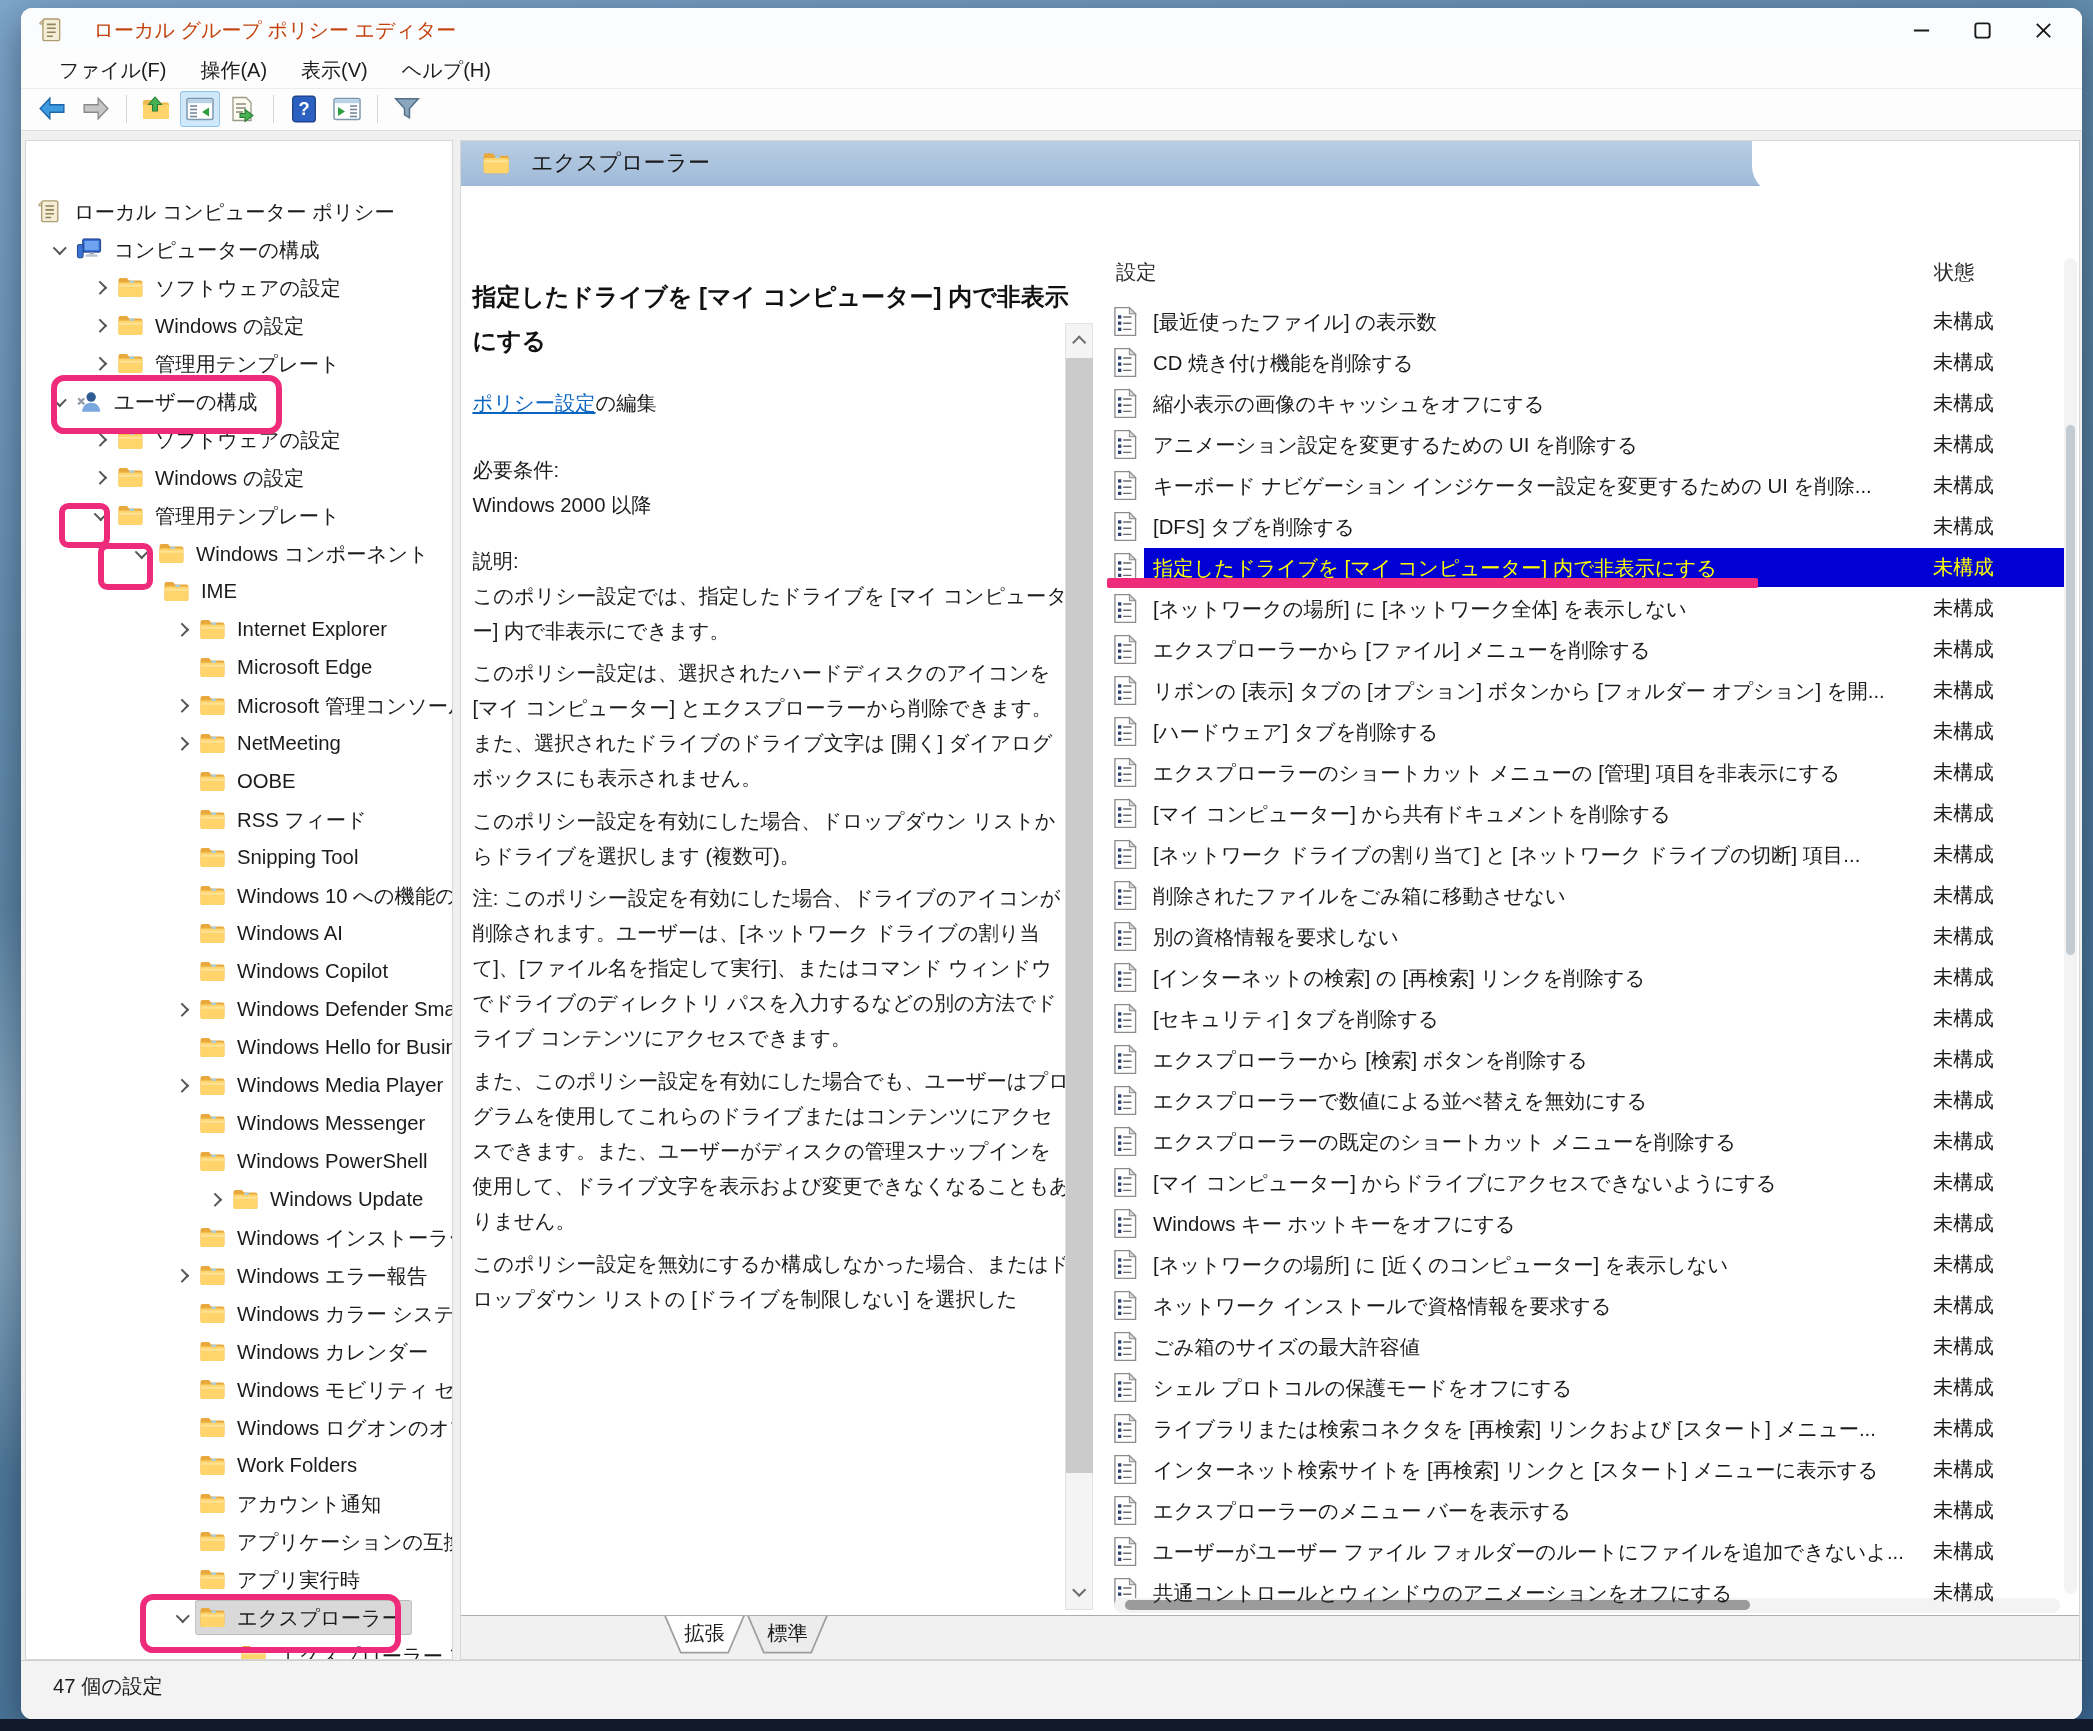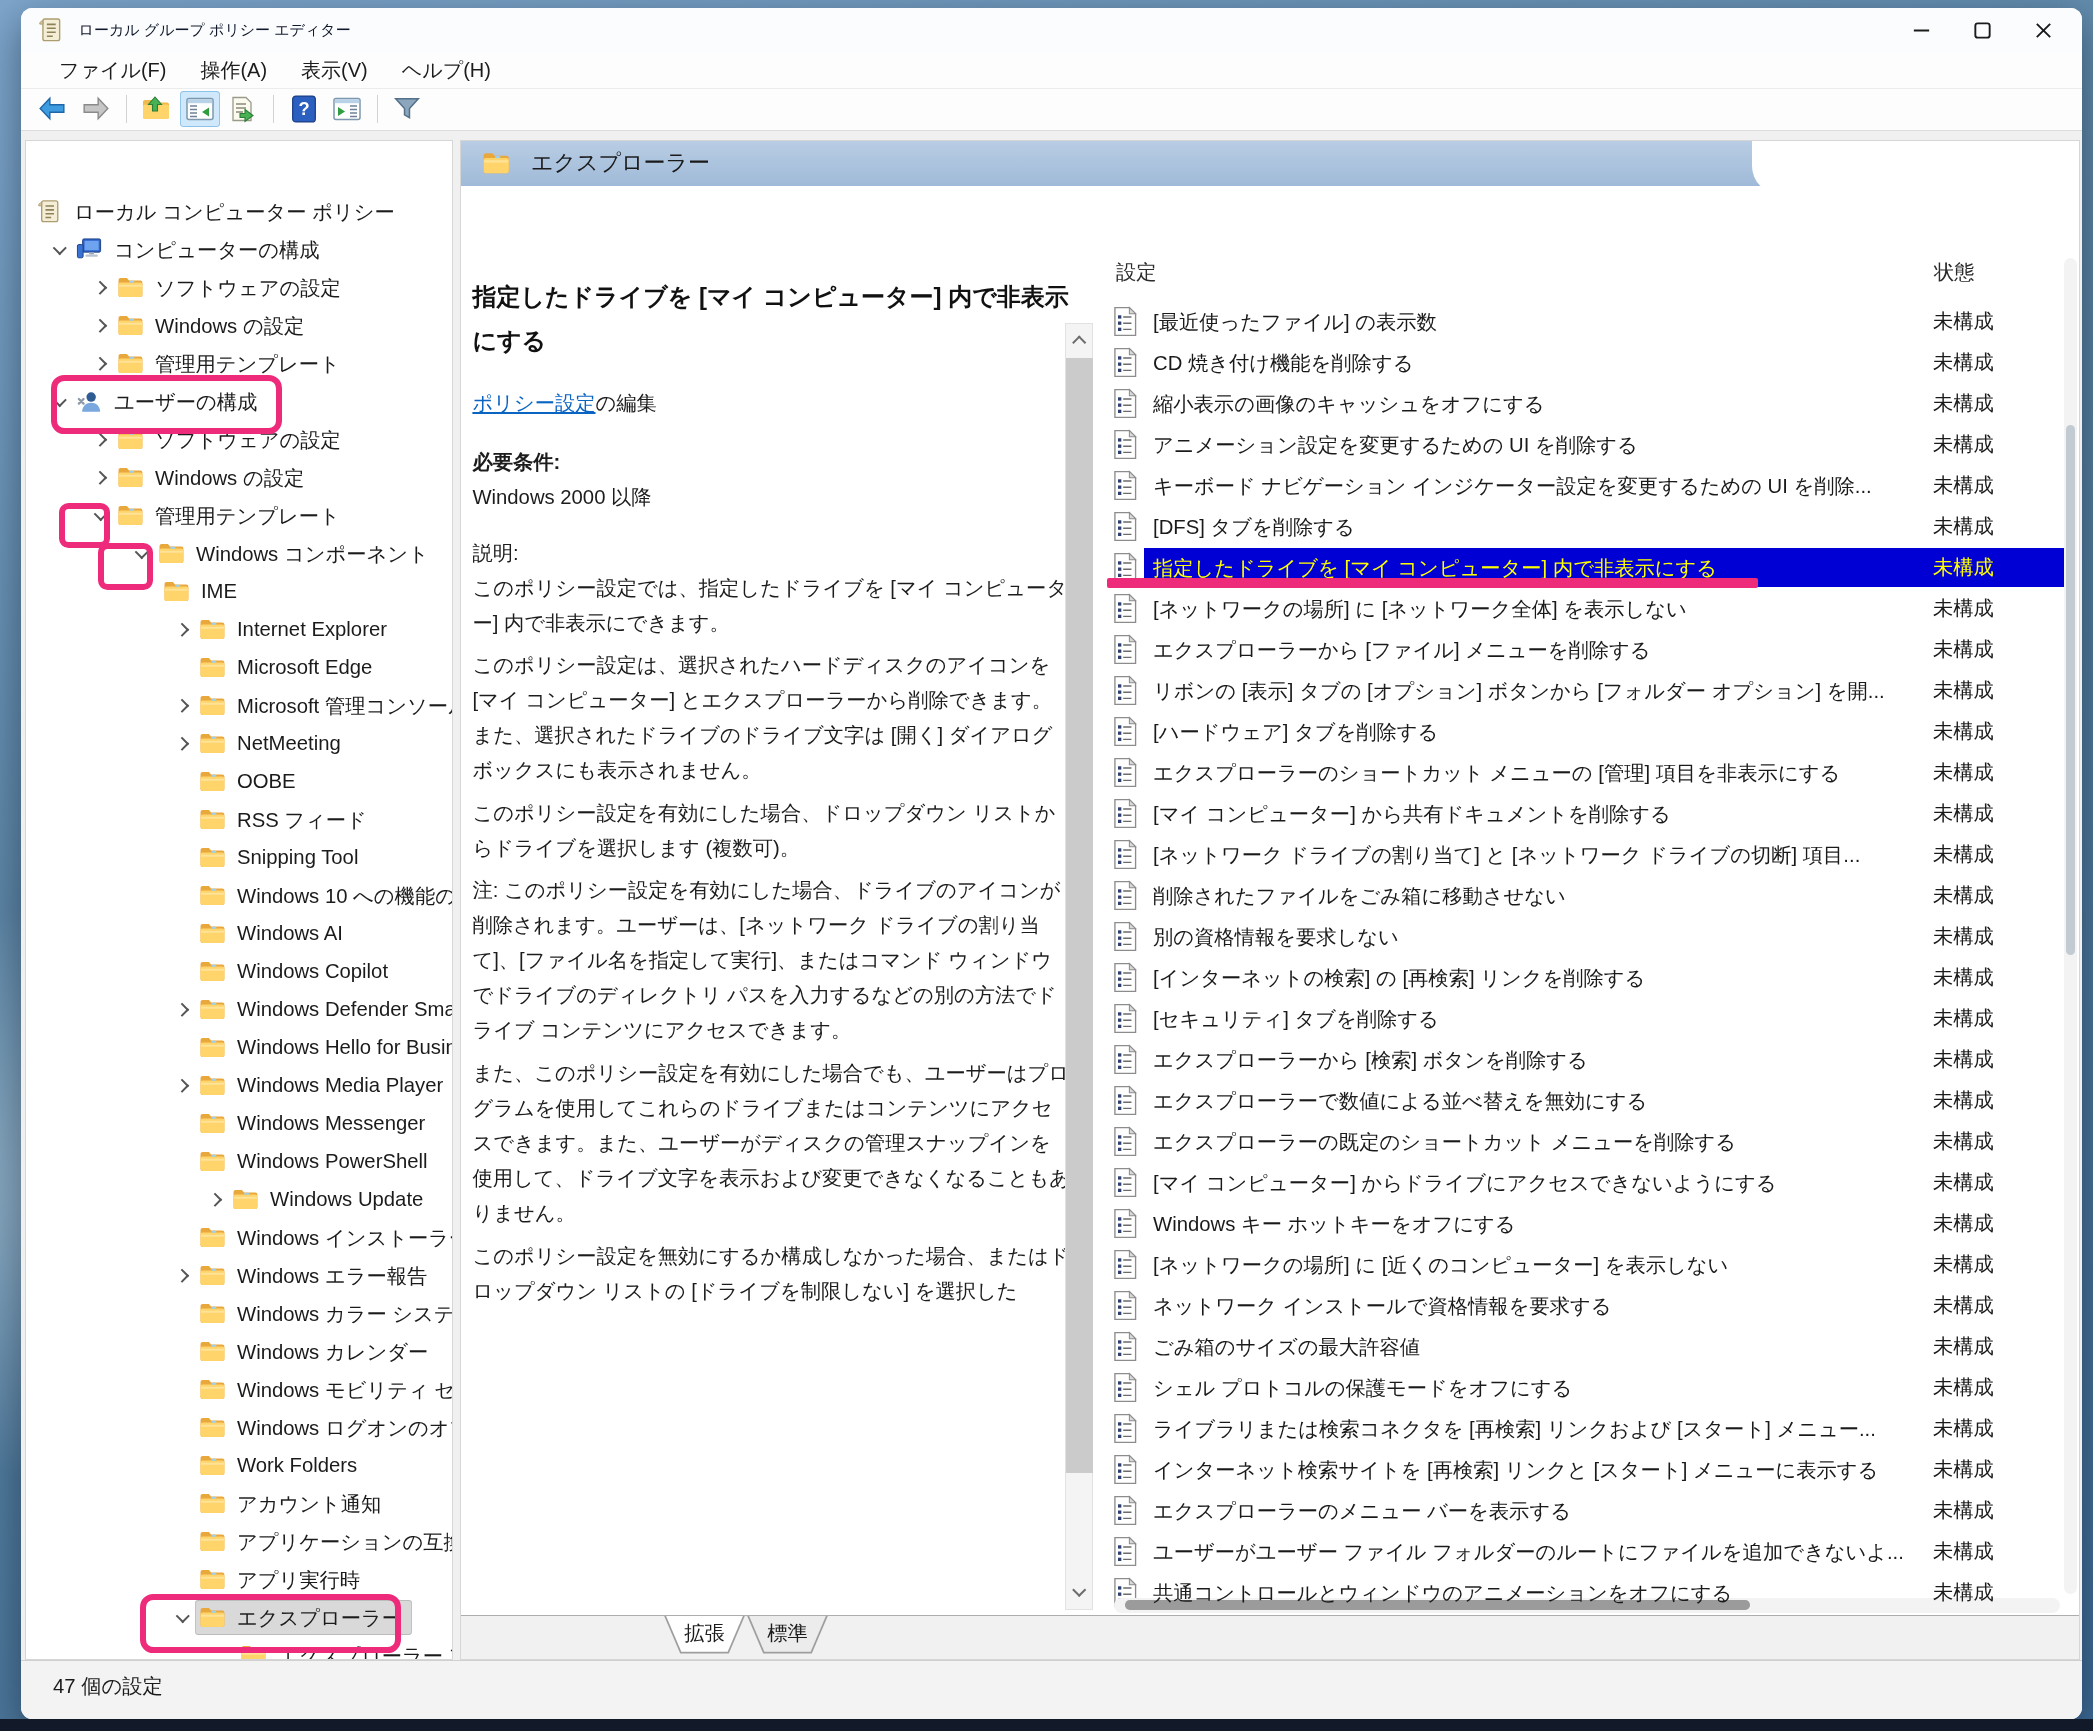--- a/index.html
+++ b/index.html
@@ -12,21 +12,21 @@
   .desktop-glow{position:absolute;left:-170px;top:899px;width:492px;height:587px;border-radius:50%;
     background:radial-gradient(closest-side,rgba(215,235,248,.55),rgba(215,235,248,0));pointer-events:none;}
   .taskbar{position:absolute;left:0;bottom:0;width:2093px;height:13.2px;background:#121a29;}
 
   
   .window{position:absolute;left:21px;top:7.6px;width:2061px;height:1711px;background:#f0f0f0;
     border-radius:11.4px;box-shadow:0 13.2px 42px rgba(10,25,45,.5);overflow:hidden;}
   .titlebar{position:absolute;left:0;top:0;width:100%;height:45px;background:#fbfcfd;display:flex;align-items:center;}
   .app-icon{margin-left:17px;width:25.6px;height:25.6px;flex:0 0 auto;}
   .app-icon svg{width:100%;height:100%;}
-  .title-text{margin-left:15px;font-size:15px;color:#0f172a;}
+  .title-text{margin-left:30px;font-size:20px;color:#c2410c;}
   .win-controls{position:absolute;right:7.6px;top:0;height:45px;display:flex;}
   .wc{width:61px;height:45px;display:flex;align-items:center;justify-content:center;}
   .wc svg{width:21px;height:21px;}
 
   .menubar{position:absolute;left:0;top:45px;width:100%;height:36px;background:#fdfdfd;display:flex;
     align-items:center;padding-left:21px;border-bottom:0.9px solid #ececec;}
   .mitem{padding:0 17px;font-size:20px;color:#1c1c1c;}
 
   .toolbar{position:absolute;left:0;top:81px;width:100%;height:42px;background:#fdfdfd;display:flex;
     align-items:center;padding-left:11.4px;border-bottom:0.9px solid #dcdcdc;}
@@ -59,21 +59,21 @@
   .rh-label{margin-left:21px;font-size:22px;color:#1a1a1a;}
   .corner-white{position:absolute;left:1291px;top:0;width:329px;height:53px;background:#fff;
     border-radius:0 0 0 28px;}
 
   
   .desc{position:absolute;left:9.5px;top:53px;width:600px;height:1421px;overflow:hidden;
     font-size:20.3px;line-height:35px;color:#1c1c1c;padding-left:1.9px;}
   .desc-title{margin-top:81px;font-size:24px;line-height:44px;font-weight:bold;color:#111;}
   .desc-link-line{margin-top:23px;}
   .desc-link{color:#0a64c2;text-decoration:underline;}
-  .req-label{margin-top:24px;font-weight:bold;}
+  .req-label{margin-top:32px;}
   .desc-label{margin-top:21px;}
   .desc p{margin:0 0 7.6px 0;}
 
   
   .dscroll{position:absolute;left:604px;top:182px;width:28px;height:1287px;background:#f4f4f4;
     border:0.9px solid #e2e2e2;}
   .dscroll .arr{position:absolute;left:0;width:26.5px;height:28px;display:flex;align-items:center;justify-content:center;}
   .dscroll .arr.up{top:1.9px;} .dscroll .arr.down{bottom:1.9px;}
   .sb-chev{width:10.4px;height:10.4px;border-right:2.5px solid #6d6d6d;border-bottom:2.5px solid #6d6d6d;}
   .sb-chev.up{transform:rotate(-135deg);margin-top:5.7px;} .sb-chev.down{transform:rotate(45deg);margin-bottom:5.7px;}

